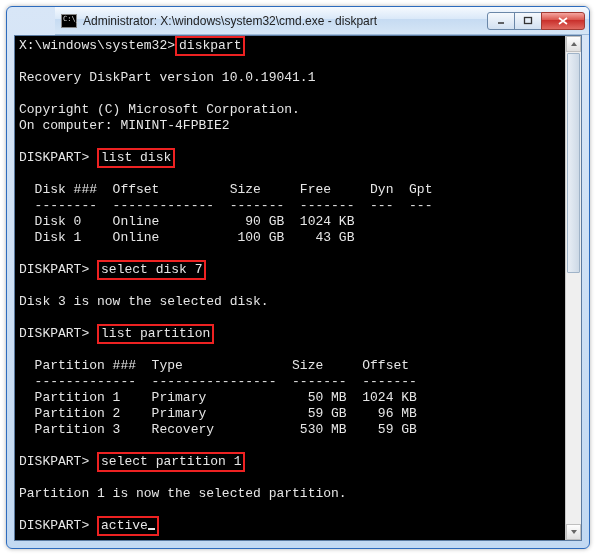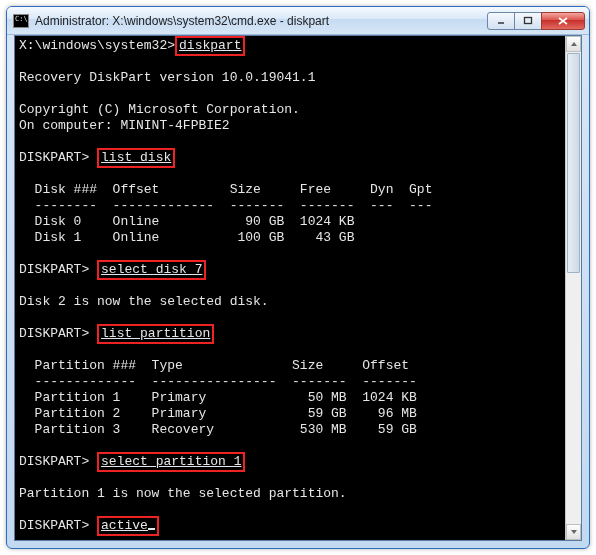--- a/index.html
+++ b/index.html
@@ -24,20 +24,21 @@
     box-shadow: 0 0 4px rgba(0,0,0,0.3);
     overflow: hidden;
   }
   .titlebar {
     height: 28px;
     display: flex;
     align-items: center;
     padding: 0 4px 0 6px;
     background: linear-gradient(to bottom, #f6fafe 0%, #d9e8f8 45%, #c6dbf2 46%, #d6e6f6 100%);
     border-bottom: 1px solid #9fbad8;
+    margin-left: 48px;
   }
   .title-icon {
     width: 16px;
     height: 14px;
     background: #000;
     border: 1px solid #888;
     position: relative;
     margin-right: 6px;
     flex-shrink: 0;
   }
@@ -93,21 +94,20 @@
     color: #e6e6e6;
     white-space: pre;
     padding: 2px 4px;
   }
   .hl {
     border: 2px solid #ee2222;
     padding: 0 2px;
     margin: -2px 0;
     display: inline-block;
     line-height: 16px;
-    text-decoration: underline;
   }
   .cursor {
     display: inline-block;
     width: 7px;
     height: 2px;
     background: #e6e6e6;
     vertical-align: -1px;
   }
   .scrollbar {
     position: absolute;
@@ -171,21 +171,21 @@
 
 <span>DISKPART&gt;</span> <span class="hl">list disk</span>
 
 <span>  Disk ###  Offset         Size     Free     Dyn  Gpt</span>
 <span>  --------  -------------  -------  -------  ---  ---</span>
 <span>  Disk 0    Online           90 GB  1024 KB</span>
 <span>  Disk 1    Online          100 GB    43 GB</span>
 
 <span>DISKPART&gt;</span> <span class="hl">select disk 7</span>
 
-<span>Disk 2 is now the selected disk.</span>
+<span>Disk 3 is now the selected disk.</span>
 
 <span>DISKPART&gt;</span> <span class="hl">list partition</span>
 
 <span>  Partition ###  Type              Size     Offset</span>
 <span>  -------------  ----------------  -------  -------</span>
 <span>  Partition 1    Primary             50 MB  1024 KB</span>
 <span>  Partition 2    Primary             59 GB    96 MB</span>
 <span>  Partition 3    Recovery           530 MB    59 GB</span>
 
 <span>DISKPART&gt;</span> <span class="hl">select partition 1</span>

